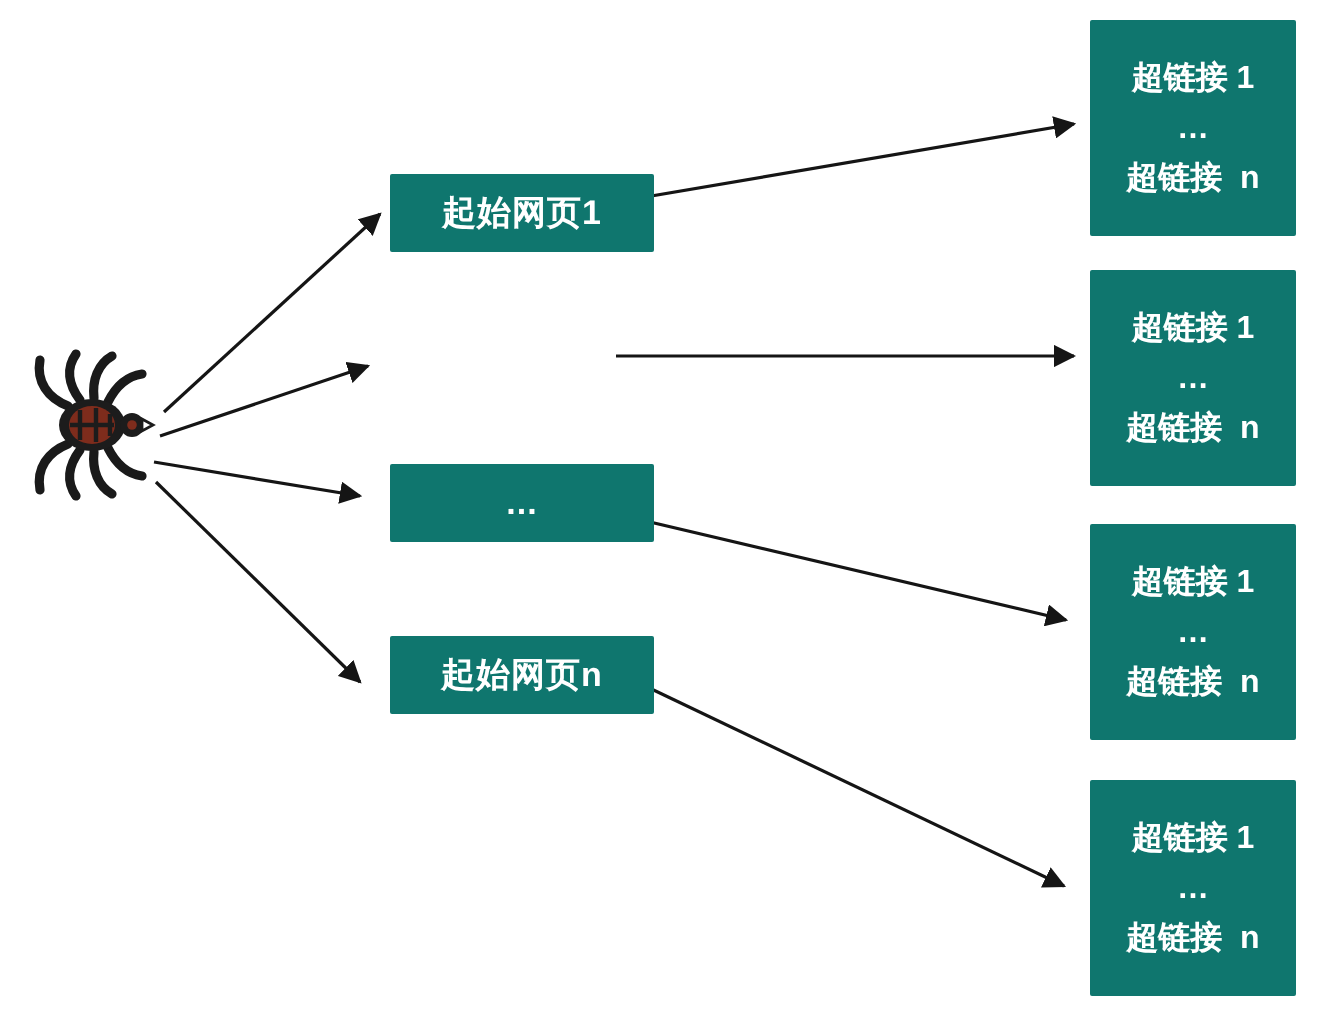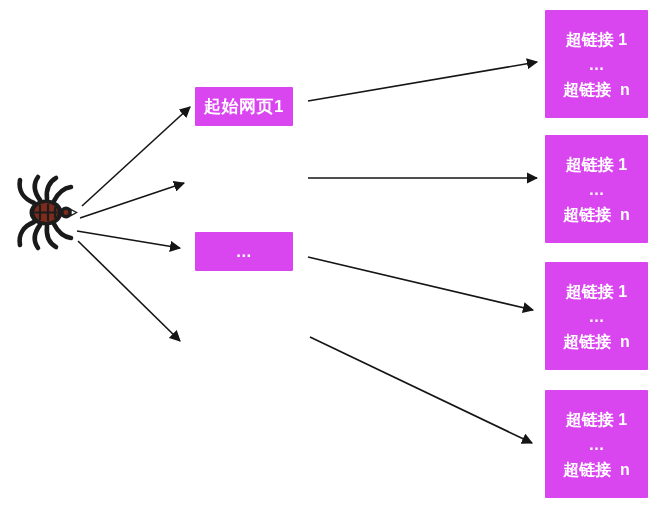--- a/index.html
+++ b/index.html
@@ -16,31 +16,31 @@
     overflow: hidden;
   }
   .arrow-layer {
     position: absolute;
     left: 0; top: 0;
     width: 665px; height: 514px;
     z-index: 1;
   }
   .node {
     position: absolute;
-    background: #d946ef;
+    background: #0f766e;
     color: #ffffff;
     display: flex;
     align-items: center;
     justify-content: center;
     font-weight: bold;
     z-index: 2;
     border-radius: 1px;
   }
   .start-node {
-    width: 98px;
+    width: 132px;
     height: 39px;
     font-size: 17px;
     letter-spacing: 0.5px;
   }
   .link-node {
     width: 103px;
     height: 108px;
     flex-direction: column;
     font-size: 16px;
     line-height: 25px;
@@ -98,20 +98,23 @@
     <circle cx="56" cy="42.5" r="2.4" fill="#7e2c1c"></circle>
     <path d="M61,39.5 L66.5,42.5 L61,45.5 z" fill="#ffffff" stroke="#1c1c1c" stroke-width="1.4"></path>
   </svg>
 
   <div class="node start-node" style="left:195px; top:87px;">
     <span>起始网页1</span>
   </div>
   <div class="node start-node" style="left:195px; top:232px;">
     <span>...</span>
   </div>
+  <div class="node start-node" style="left:195px; top:318px;">
+    <span>起始网页n</span>
+  </div>
 
   <div class="node link-node" style="left:545px; top:10px;">
     <span>超链接 1</span>
     <span>…</span>
     <span>超链接  n</span>
   </div>
   <div class="node link-node" style="left:545px; top:135px;">
     <span>超链接 1</span>
     <span>…</span>
     <span>超链接  n</span>

